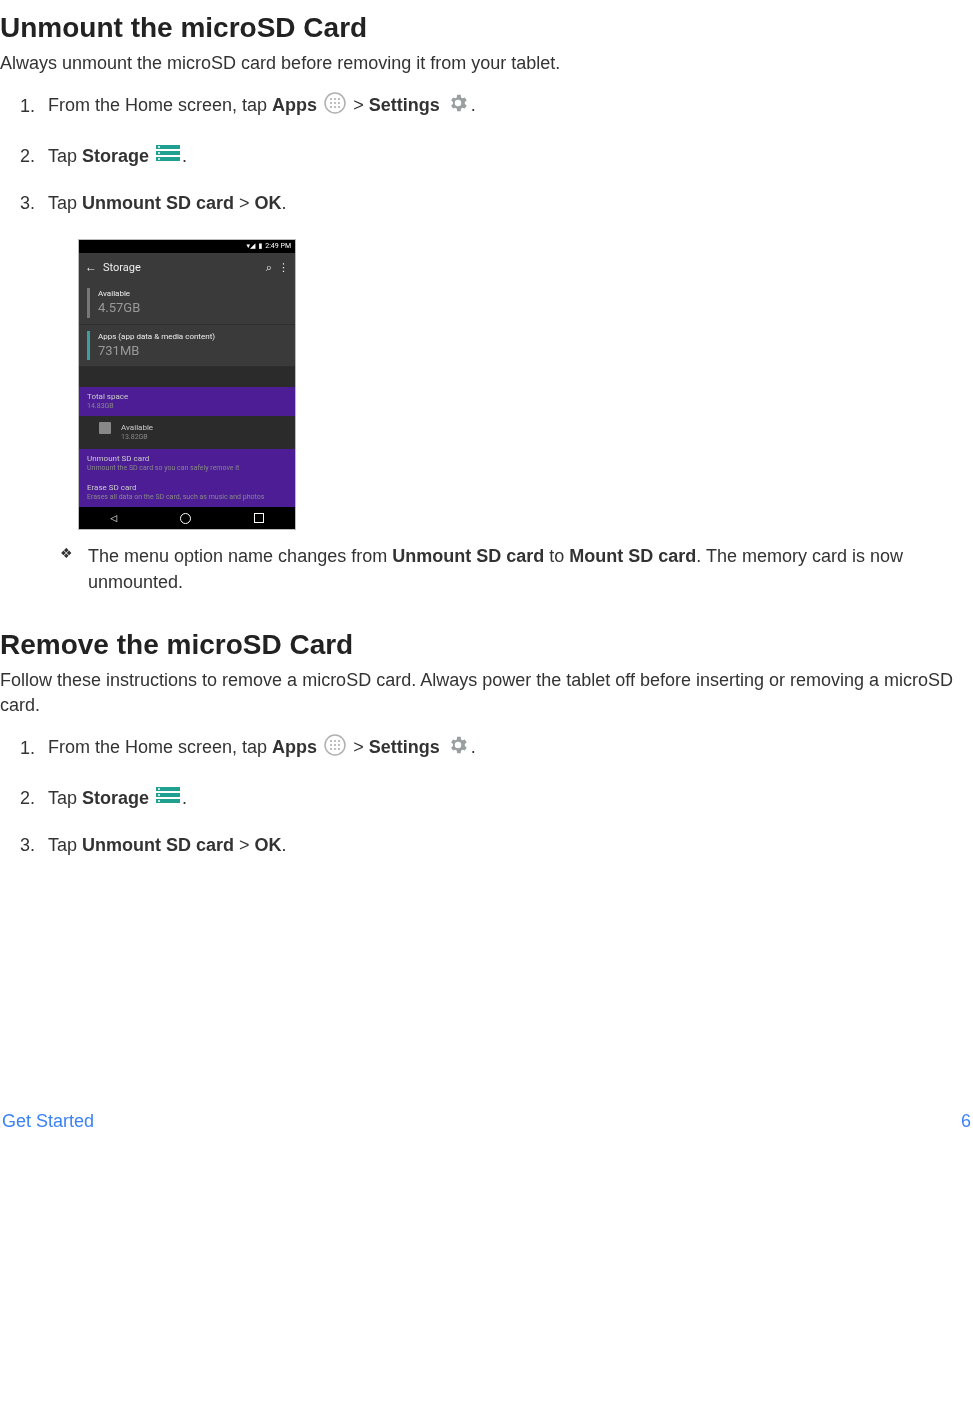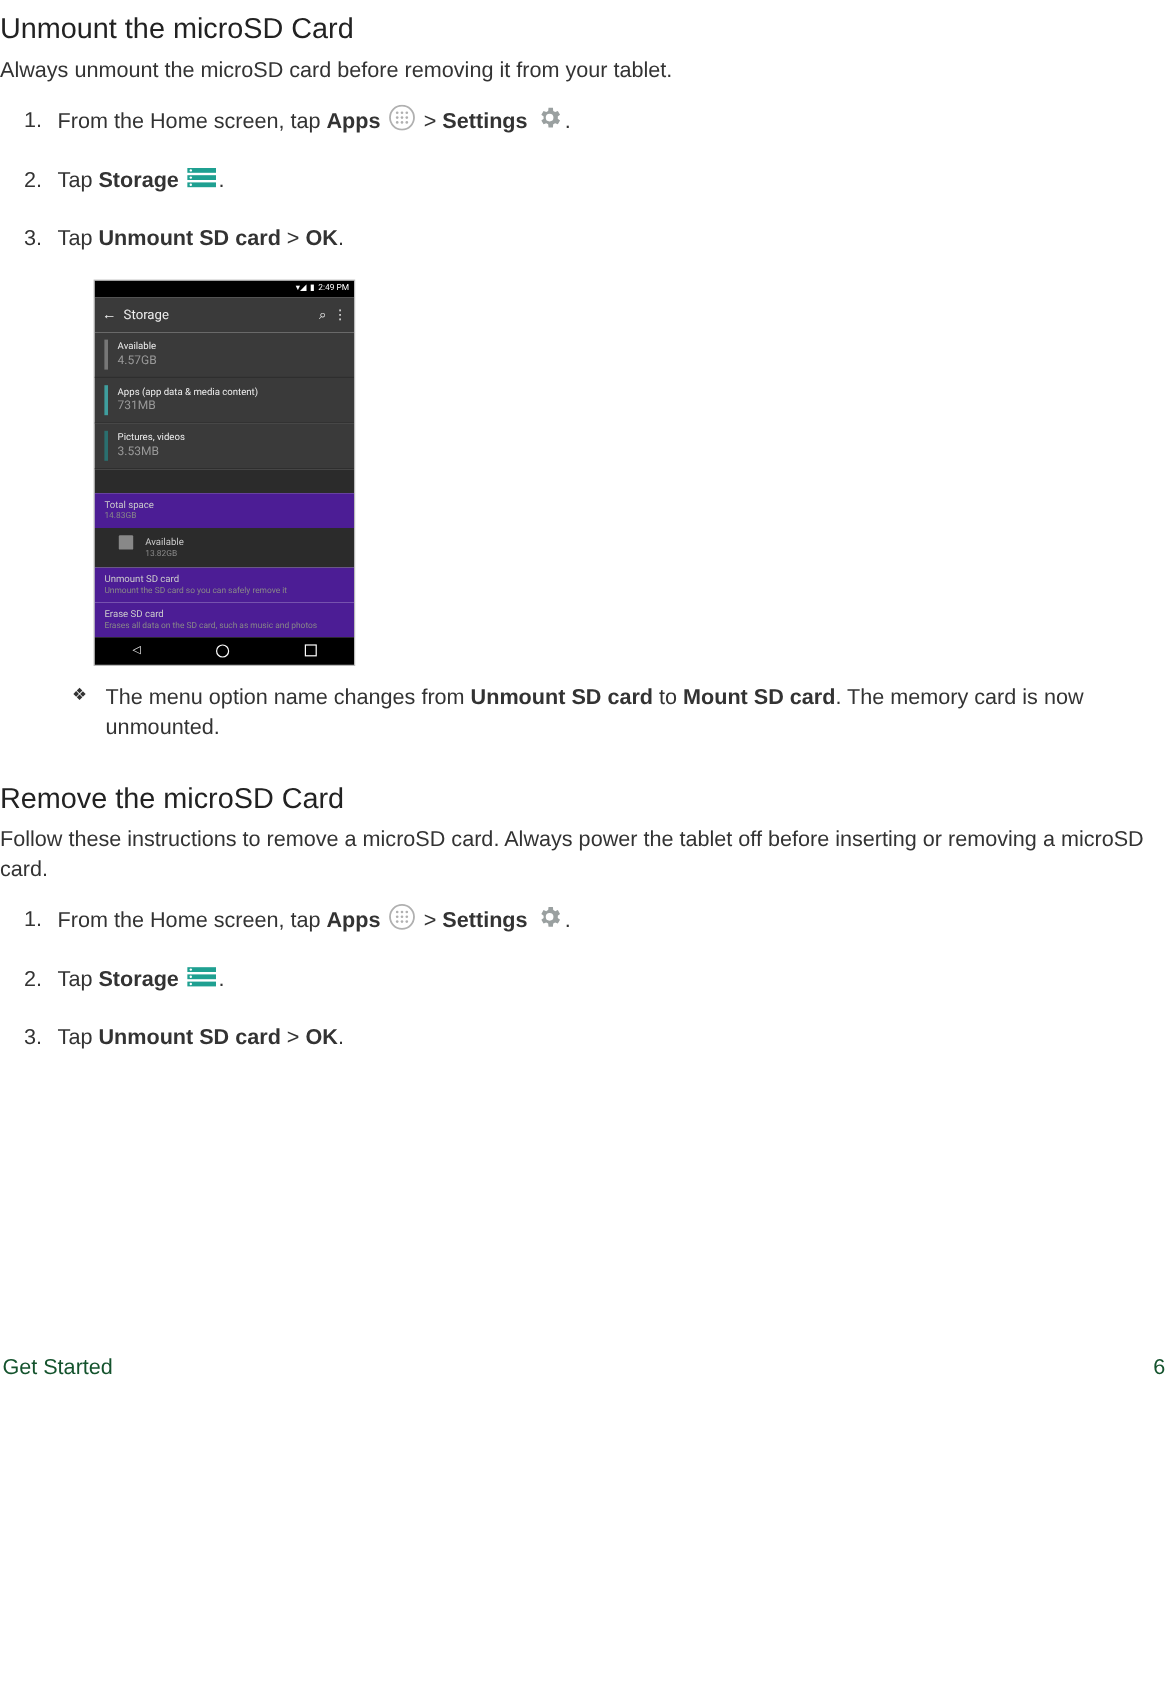--- a/index.html
+++ b/index.html
@@ -9,22 +9,22 @@
     width: 973px;
     color: #333;
     font-size: 18px;
     line-height: 1.4;
   }
   .page {
     padding: 0 0 20px 0;
   }
   h1 {
     font-family: Arial, Helvetica, sans-serif;
-    font-weight: 400;
-    font-size: 24px;
+    font-weight: 700;
+    font-size: 28px;
     margin: 8px 0 4px 0;
     color: #222;
   }
   .intro {
     margin: 4px 0 16px 0;
   }
   ol {
     margin: 12px 0;
   }
   ol li {
@@ -92,21 +92,21 @@
     background: #3a3a3a;
     color: #ddd;
     border-bottom: 1px solid #2e2e2e;
   }
   .list-item .bar {
     width: 3px;
     align-self: stretch;
   }
   .list-item .text { flex: 1; }
   .list-item .label { font-size: 8px; color: #eee; }
-  .list-item .sub { font-size: 10px; color: #999; }
+  .list-item .sub { font-size: 13px; color: #999; }
 
   .dialog {
     background: #fff;
     color: #333;
     margin: 0;
     padding: 8px 10px 6px 10px;
     font-size: 8px;
   }
   .dialog .dtitle { font-size: 10px; color: #222; margin-bottom: 4px; }
   .dialog .dbody { font-size: 7px; color: #555; line-height: 1.3; }
@@ -149,21 +149,21 @@
   .nav-bar .sq {
     width: 8px; height: 8px; border: 1px solid #fff;
   }
 
   .footer {
     display: flex;
     justify-content: space-between;
     padding: 0 2px;
     margin-top: 250px;
     font-size: 18px;
-    color: #14532d;
+    color: #3b82f6;
   }
 </style>
 </head>
 <body>
 
 <div class="page">
 
   <h1>Unmount the microSD Card</h1>
   <p class="intro">Always unmount the microSD card before removing it from your tablet.</p>
 
@@ -229,27 +229,20 @@
         <div class="sub">4.57GB</div>
       </div>
     </div>
     <div class="list-item">
       <div class="bar" style="background:#3f9e9e"></div>
       <div class="text">
         <div class="label">Apps (app data &amp; media content)</div>
         <div class="sub">731MB</div>
       </div>
     </div>
-    <div class="list-item">
-      <div class="bar" style="background:#2a6f6f"></div>
-      <div class="text">
-        <div class="label">Pictures, videos</div>
-        <div class="sub">3.53MB</div>
-      </div>
-    </div>
 
 
     <div class="spacer-dark"></div>
 
     <div class="section-dark">
       <div class="label">Total space</div>
       <div class="sub">14.83GB</div>
     </div>
     <div class="avail-row">
       <div class="swatch"></div>

